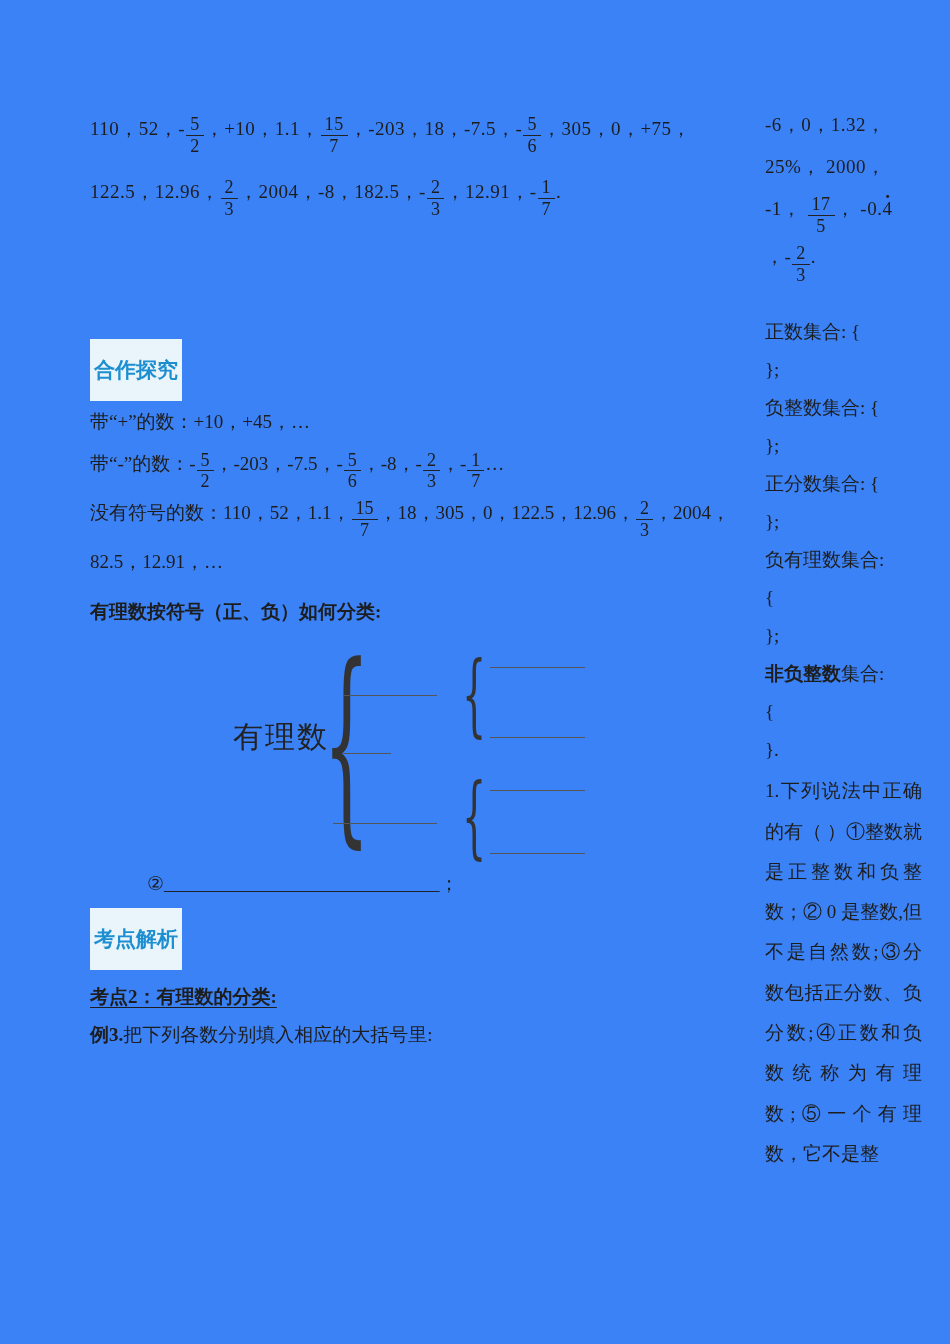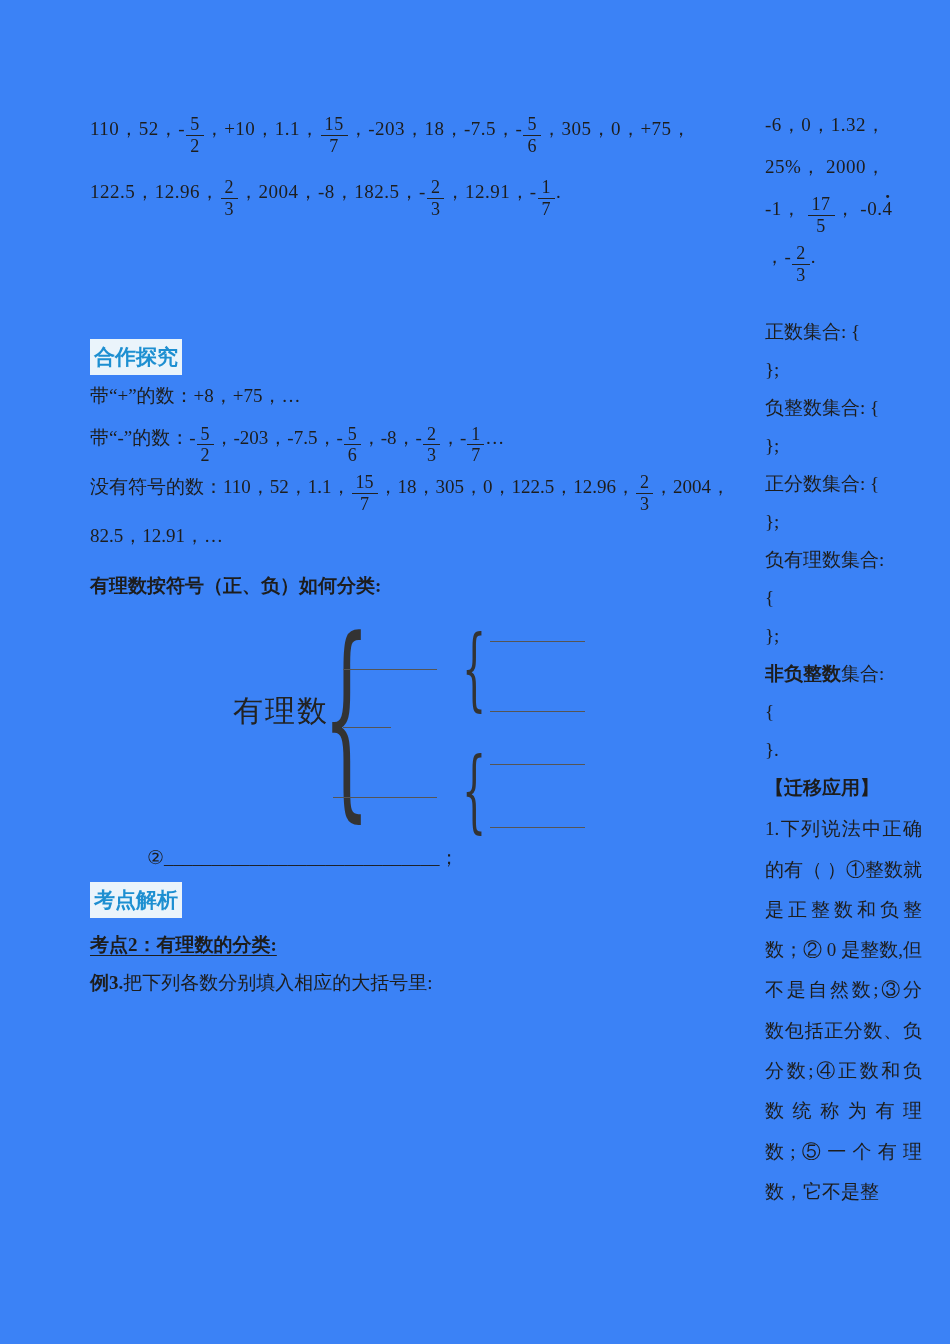--- a/index.html
+++ b/index.html
@@ -5,21 +5,21 @@
   * { margin:0; padding:0; box-sizing:border-box; }
   html,body { width:950px; background:#ffffff; }
   body { font-family:"Liberation Serif","DejaVu Serif",serif; color:#1d1d1d; }
   .page { position:relative; width:950px; height:1344px; background:#3b82f6; overflow:hidden; }
 
   .main-col { position:absolute; left:90px; top:98px; width:652px; }
   .side-col { position:absolute; left:765px; top:104px; width:157px; font-size:19px; }
 
   .numbers { font-size:19px; line-height:3.3; letter-spacing:0.5px; }
   .blue-heading { display:inline-block; font-size:21px; font-weight:bold; color:#1d8fd1;
-                  background:#eaf4fb; padding:4px 4px; margin-top:116px; }
+                  background:#eaf4fb; padding:17px 4px; margin-top:116px; }
   .blue-heading.kd { margin-top:6px; }
   .para { font-size:19px; line-height:2.2; text-align:justify; margin-top:10px; }
   .line { font-size:19px; line-height:2.2; margin-top:0; }
   .bold { font-weight:bold; }
   .bold-line { font-size:19px; font-weight:bold; line-height:2.2; margin-top:8px; }
   .bold-underline { font-size:19px; font-weight:bold; line-height:1.8; margin-top:10px;
                     text-decoration:underline; text-underline-offset:4px; }
 
   .frac { display:inline-block; vertical-align:-0.95em; text-align:center;
           font-size:0.95em; line-height:1.15; margin:0 1px; }
@@ -60,21 +60,21 @@
 
 <div class="page">
 
   <div class="main-col">
 
     <p class="numbers">110，52，-<span class="frac"><span class="num">5</span><span class="den">2</span></span>，+10，1.1，<span class="frac"><span class="num">15</span><span class="den">7</span></span>，-203，18，-7.5，-<span class="frac"><span class="num">5</span><span class="den">6</span></span>，305，0，+75，122.5，12.96，<span class="frac"><span class="num">2</span><span class="den">3</span></span>，2004，-8，182.5，-<span class="frac"><span class="num">2</span><span class="den">3</span></span>，12.91，-<span class="frac"><span class="num">1</span><span class="den">7</span></span>.</p>
 
     <h3 class="blue-heading">合作探究</h3>
 
 
-    <p class="line">带“+”的数：+8，+75，…</p>
+    <p class="line">带“+”的数：+10，+45，…</p>
 
     <p class="line">带“-”的数：-<span class="frac"><span class="num">5</span><span class="den">2</span></span>，-203，-7.5，-<span class="frac"><span class="num">5</span><span class="den">6</span></span>，-8，-<span class="frac"><span class="num">2</span><span class="den">3</span></span>，-<span class="frac"><span class="num">1</span><span class="den">7</span></span>…</p>
 
     <p class="line">没有符号的数：110，52，1.1，<span class="frac"><span class="num">15</span><span class="den">7</span></span>，18，305，0，122.5，12.96，<span class="frac"><span class="num">2</span><span class="den">3</span></span>，2004，82.5，12.91，…</p>
 
     <p class="bold-line">有理数按符号（正、负）如何分类:</p>
 
     <div class="diagram">
       <span class="dg-label">有理数</span>
       <span class="brace big">{</span>
@@ -109,19 +109,18 @@
     <div class="side-line">};</div>
     <div class="side-line">正分数集合: {</div>
     <div class="side-line">};</div>
     <div class="side-line">负有理数集合:</div>
     <div class="side-line">{</div>
     <div class="side-line">};</div>
     <div class="side-line"><span class="bold">非负整数</span>集合:</div>
     <div class="side-line">{</div>
     <div class="side-line">}.</div>
 
-    <div class="side-line side-heading">【迁移应用】</div>
 
     <p class="side-para">1.下列说法中正确的有（  ）①整数就是正整数和负整数；② 0 是整数,但不是自然数;③分数包括正分数、负分数;④正数和负数统称为有理数;⑤一个有理数，它不是整</p>
 
   </div>
 
 </div>
 
 </body></html>

